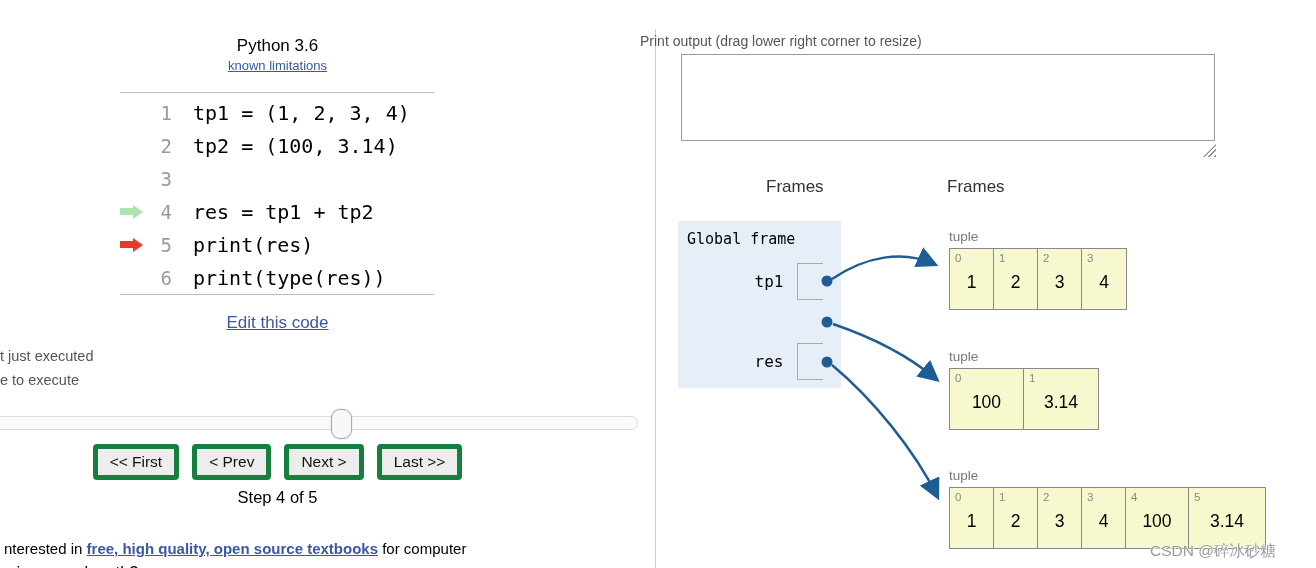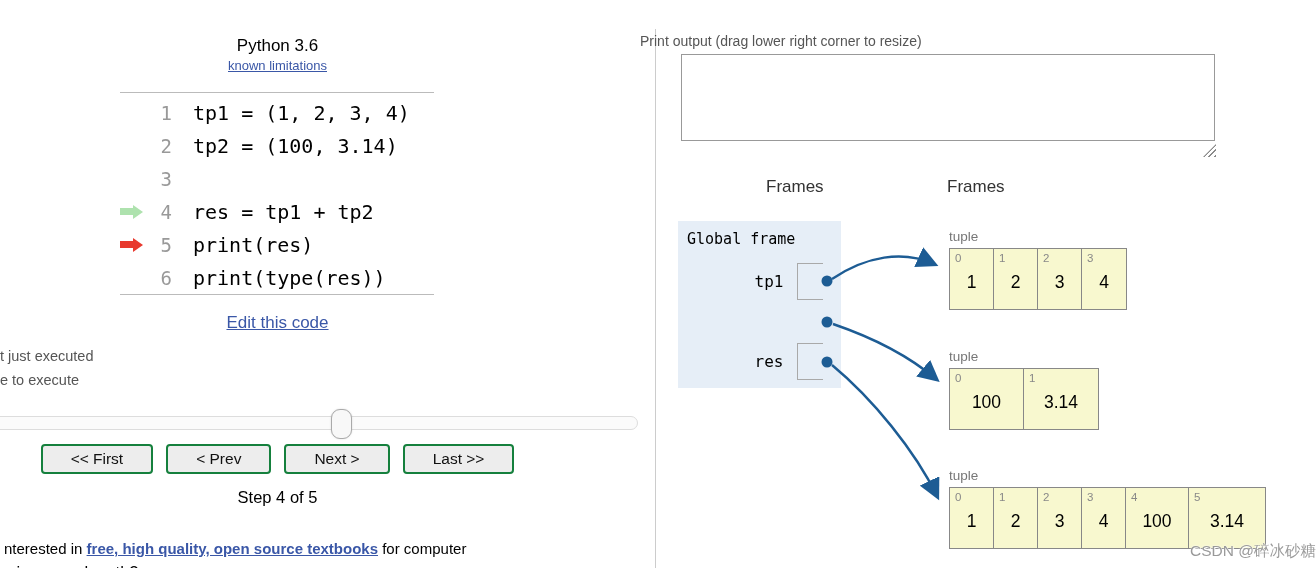--- a/index.html
+++ b/index.html
@@ -30,21 +30,21 @@
   .legend-line { left:0; font-size:14.5px; color:#555; white-space:nowrap; }
   #legend-1 { top:348px; } #legend-2 { top:372px; }
 
   #slider-track { left:-20px; top:416px; width:658px; height:14px; background:#fbfbfb;
                   border:1px solid #ddd; border-radius:8px; }
   #slider-thumb { left:331px; top:409px; width:21px; height:30px; background:#f8f8f8;
                   border:1px solid #aaa; border-radius:9px; box-shadow:0 0 2px rgba(0,0,0,.15); }
 
   #nav-buttons { left:0; top:444px; width:555px; display:flex; justify-content:center; gap:13px; }
   #nav-buttons button { font-family:"Liberation Sans",sans-serif; font-size:15.5px; color:#111;
-        background:#ededed; border:2px solid #15803d; border-radius:4px; padding:4px 28px; cursor:pointer; }
+        background:#ededed; border:5px solid #15803d; border-radius:4px; padding:4px 12px; cursor:pointer; }
   #step-label { left:0; top:488px; width:555px; text-align:center; font-size:16.5px; }
 
   #footer-line { left:4px; top:540px; font-size:15px; white-space:nowrap; }
   #footer-line .blink { font-weight:bold; }
   #footer-line2 { left:0; top:563px; font-size:16.5px; white-space:nowrap; }
 
   
   #pane-divider { left:655px; top:29px; width:1px; height:539px; background:#ccc; }
   #print-output-label { left:640px; top:33px; font-size:14px; color:#555; }
   #print-output { left:681px; top:54px; width:534px; height:87px; border:1px solid #999;
@@ -69,21 +69,21 @@
   .type-label { font-size:13.5px; color:#777; margin-bottom:4px; }
   .tuple-table { display:flex; border:1px solid #888; width:max-content; background:#f8f8cf; }
   .tuple-cell { min-width:44px; height:60px; border-right:1px solid #888; display:flex; flex-direction:column; }
   .tuple-cell:last-child { border-right:none; }
   .cell-index { font-size:11.5px; color:#888; padding:3px 0 0 5px; text-align:left; }
   .cell-value { flex:1; display:flex; align-items:center; justify-content:center;
                 font-size:17.5px; color:#000; padding:0 8px 8px 8px; }
 
   #arrow-layer { position:absolute; left:0; top:0; width:1316px; height:568px; pointer-events:none; }
 
-  #watermark { left:1150px; top:541px; width:166px; text-align:right; font-size:15.5px; color:#9a9a9a;
+  #watermark { left:1150px; top:541px; width:166px; font-size:15.5px; color:#9a9a9a;
                text-shadow:0 0 2px #fff, 1px 1px 0 #fff; white-space:nowrap; }
 </style>
 </head>
 <body>
 
 <div id="left-pane">
   <div id="lang-title" class="abs">Python 3.6</div>
   <div id="known-limitations" class="abs"><span class="linkish">known limitations</span></div>
   <div id="hr-top" class="abs hr"></div>
   <div id="code-rows" class="abs">

